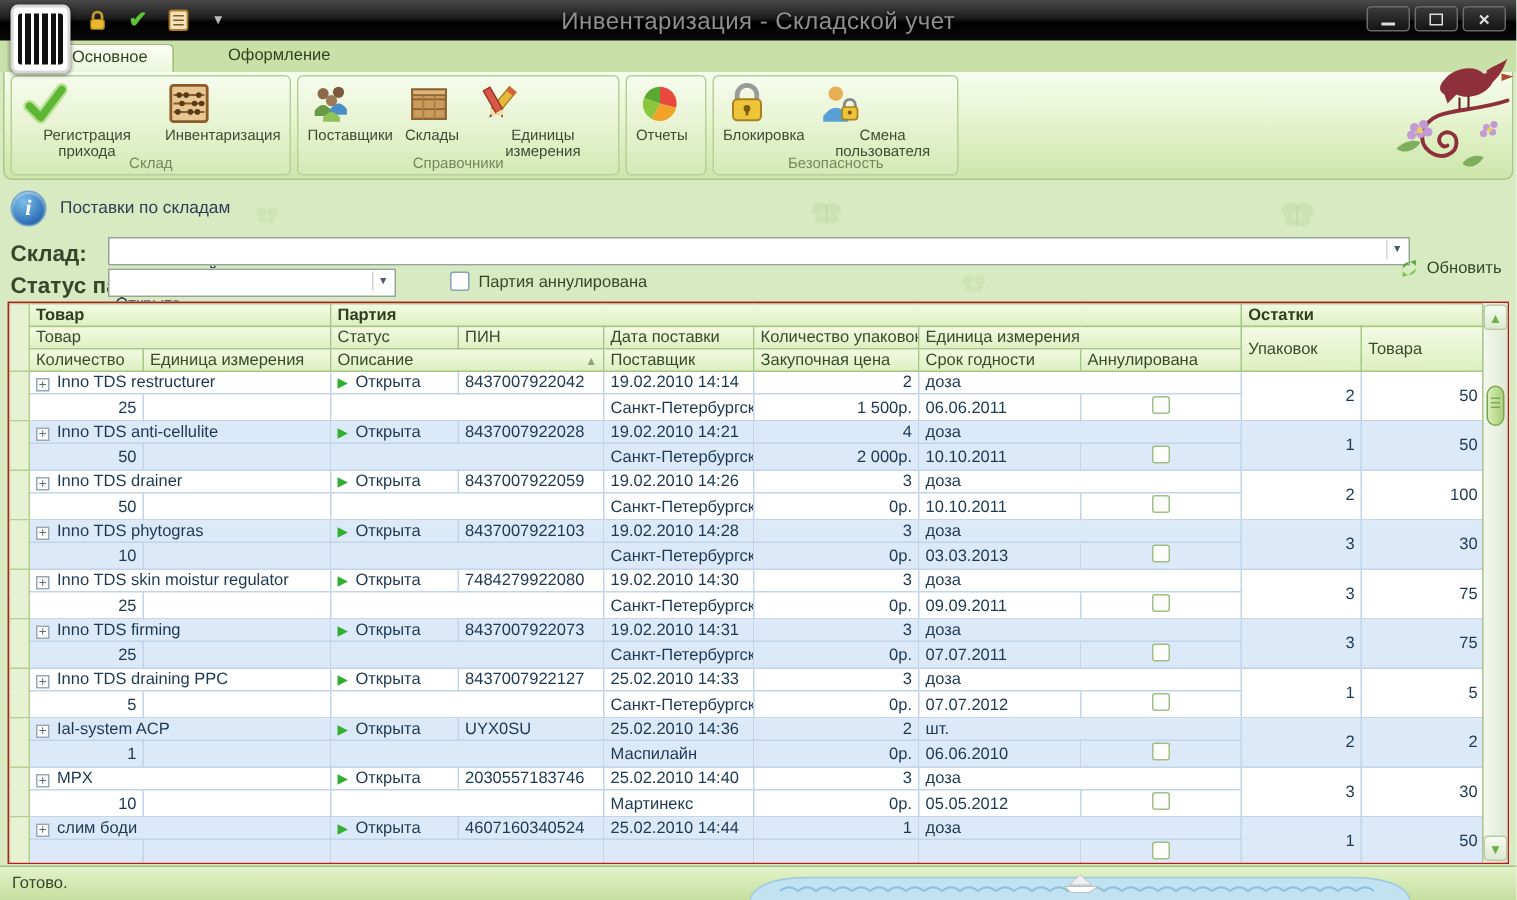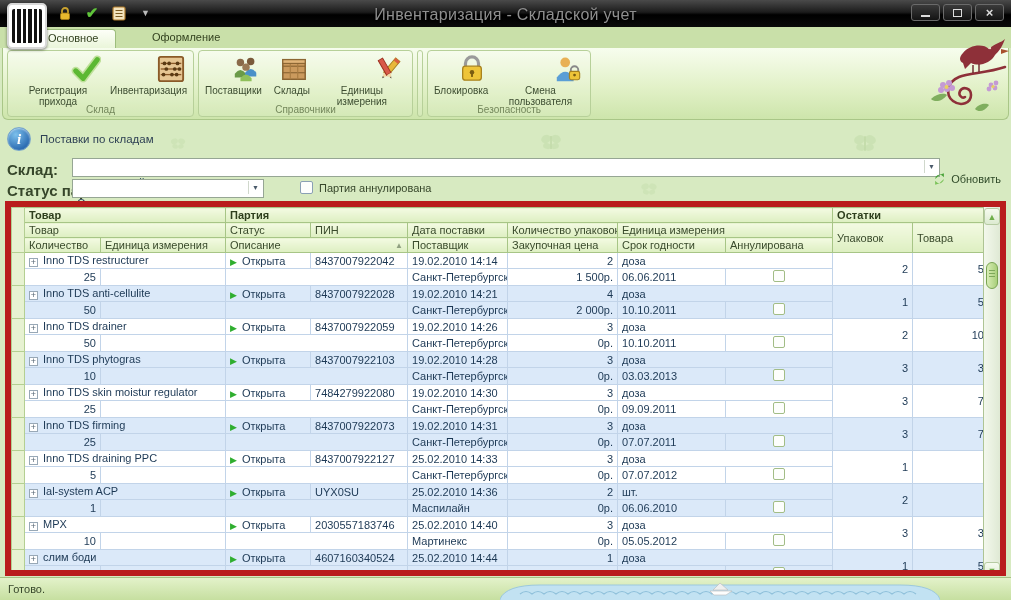--- a/index.html
+++ b/index.html
@@ -32,21 +32,21 @@
   .tab { position:absolute; top:2px; height:19px; padding:2px 17px 0; font-size:11px; color:#33421f; }
   .tab.active { left:30px; background:linear-gradient(#fdfff8,#eaf6da); border:1px solid #9dbd7d; border-bottom:none;
     border-radius:4px 4px 0 0; }
   .tab.inactive { left:135px; }
   .ribbon { position:absolute; top:48px; left:2px; width:1007px; height:72px;
     background:linear-gradient(#f7fdee,#e2f1c8 55%,#cde5ab); border:1px solid #a9c687; border-top:none;
     border-radius:0 0 6px 6px; display:flex; align-items:stretch; padding:1px 2px; }
   .rib-group { position:relative; border:1px solid #b7d099; border-radius:4px; margin:1px 2px;
     padding:1px 2px 13px; background:rgba(255,255,255,.12); }
   .rib-buttons { display:flex; height:55px; }
-  .rib-btn { display:flex; flex-direction:column; align-items:flex-end; justify-content:flex-start;
+  .rib-btn { display:flex; flex-direction:column; align-items:flex-start; justify-content:flex-start;
     padding:2px 4px 0; min-width:48px; }
   .rib-btn .icon { width:32px; height:30px; display:flex; align-items:center; justify-content:center; }
   .rib-btn .lbl { font-size:10px; color:#3c4c30; text-align:center; line-height:1.1; margin-top:1px; max-width:88px; }
   .rib-caption { position:absolute; bottom:0; left:0; width:100%; text-align:center; font-size:10px;
     color:#74885c; padding-bottom:1px; }
   .bird-deco { position:absolute; top:29px; right:2px; width:92px; height:88px; z-index:5; pointer-events:none; }
 
   
   .butterfly { position:absolute; opacity:.55; pointer-events:none; }
   .page-header { position:absolute; top:127px; left:7px; display:flex; align-items:center; gap:9px; }
@@ -61,21 +61,21 @@
     color:#1d3a5a; padding:17px 18px 0 4px; }
   .combo .arr { position:absolute; right:1px; top:1px; width:14px; height:13px; display:flex; align-items:center;
     justify-content:center; font-size:7px; color:#4a5a6a; border-left:1px solid #d0d8cc; }
   .chk { width:13px; height:13px; background:#fdfefc; border:1px solid #8aa0b4; border-radius:2px; display:inline-block; }
   .filter-chk-wrap { position:absolute; left:300px; top:23px; display:flex; align-items:center; gap:6px; }
   .filter-chk-wrap .f-chk-label { font-size:11px; color:#36462a; }
   .refresh { position:absolute; right:10px; top:14px; display:flex; align-items:center; gap:4px; font-size:11px; color:#2f4a28; }
 
   
   .grid-wrap { position:absolute; top:201px; left:5px; width:1001px; height:375px; background:#fff;
-    border:6px solid #b91c1c; overflow:hidden; }
+    border:1px solid #b91c1c; overflow:hidden; }
   table.grid { border-collapse:collapse; table-layout:fixed; width:983px; }
   .grid th, .grid td { border:1px solid #c2d4e9; font-size:11px; font-weight:normal; padding:1px 4px;
     height:15px; overflow:hidden; white-space:nowrap; color:#1c3854; }
   .grid thead th { background:linear-gradient(#f3fae2,#ddefc1); border:1px solid #a7c586; color:#394a2b;
     text-align:left; }
   .grid thead tr.grp th { font-weight:bold; color:#2e3f1d; }
   .grid td.ind, .grid th.ind { background:#e7f2d2; border:1px solid #b4cf92; }
   tr.alt td { background:#dbe9f9; }
   tr.norm td { background:#fff; }
   td.ind { background:#e7f2d2 !important; }
@@ -226,20 +226,33 @@
                 <path d="M10.9 24.5 L11.7 26.5 L12.5 24.5 Z" fill="#444"></path>
               </g>
             </svg>
           </span>
           <span class="lbl">Единицы измерения</span>
         </div>
       </div>
       <div class="rib-caption">Справочники</div>
     </div>
     <div class="rib-group">
+      <div class="rib-buttons">
+        <div class="rib-btn">
+          <span class="icon">
+            <svg width="30" height="28" viewBox="0 0 32 30">
+              <path d="M16 15 L16 3 A12 12 0 0 1 27.5 18 Z" fill="#e8493c"></path>
+              <path d="M16 15 L27.5 18 A12 12 0 0 1 10 26 Z" fill="#f0a229"></path>
+              <path d="M16 15 L10 26 A12 12 0 0 1 4.6 11 Z" fill="#8cc63e"></path>
+              <path d="M16 15 L4.6 11 A12 12 0 0 1 16 3 Z" fill="#5aaa32"></path>
+            </svg>
+          </span>
+          <span class="lbl">Отчеты</span>
+        </div>
+      </div>
       <div class="rib-caption"></div>
     </div>
     <div class="rib-group">
       <div class="rib-buttons">
         <div class="rib-btn">
           <span class="icon">
             <svg width="30" height="28" viewBox="0 0 32 30">
               <path d="M9 13 V9 a7 7 0 0 1 14 0 v4" fill="none" stroke="#9a9a9a" stroke-width="3.4"></path>
               <rect x="6" y="12" width="20" height="15" rx="3" fill="#eec438" stroke="#a8821e" stroke-width="1.4"></rect>
               <circle cx="16" cy="18.5" r="2.4" fill="#7a5c10"></circle>

